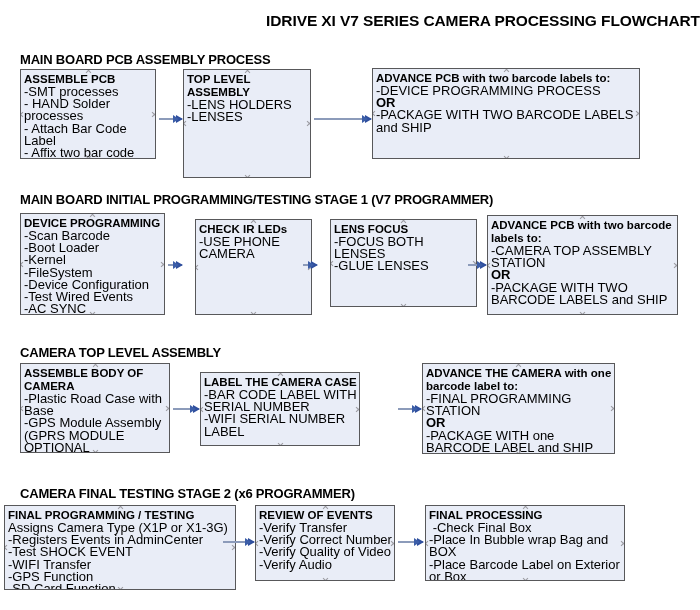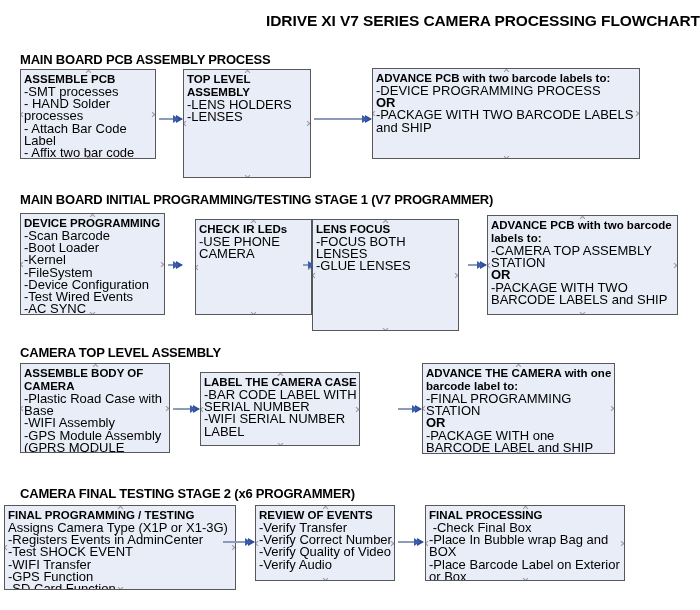--- a/index.html
+++ b/index.html
@@ -201,21 +201,21 @@
     <span class="handle h-left"></span>
     <span class="handle h-right"></span>
   </div>
 
   <div class="connector" style="left:303px; top:264px; width:14px;">
     <span class="line"></span>
     <span class="arrow"></span>
     <span class="arrow2"></span>
   </div>
 
-  <div class="node" style="left:312px; top:219px; width:147px; height:112px;">
+  <div class="node" style="left:330px; top:219px; width:147px; height:88px;">
     <div class="node-title">LENS FOCUS</div>
     <div class="node-line">-FOCUS BOTH LENSES</div>
     <div class="node-line">-GLUE LENSES</div>
     <span class="handle h-top"></span>
     <span class="handle h-bottom"></span>
     <span class="handle h-left"></span>
     <span class="handle h-right"></span>
   </div>
 
   <div class="connector" style="left:468px; top:264px; width:18px;">
@@ -233,21 +233,20 @@
     <span class="handle h-bottom"></span>
     <span class="handle h-left"></span>
     <span class="handle h-right"></span>
   </div>
 
   <div class="section-heading" style="left:20px; top:345px;">CAMERA TOP LEVEL ASSEMBLY</div>
 
   <div class="node" style="left:20px; top:363px; width:150px; height:90px;">
     <div class="node-title">ASSEMBLE BODY OF CAMERA</div>
     <div class="node-line">-Plastic Road Case with Base</div>
-    <div class="node-line">-WIFI Assembly</div>
     <div class="node-line">-GPS Module Assembly</div>
     <div class="node-line">(GPRS MODULE OPTIONAL</div>
     <div class="node-line">Depending on camera version)</div>
     <span class="handle h-top"></span>
     <span class="handle h-bottom"></span>
     <span class="handle h-left"></span>
     <span class="handle h-right"></span>
   </div>
 
   <div class="connector" style="left:173px; top:408px; width:26px;">

